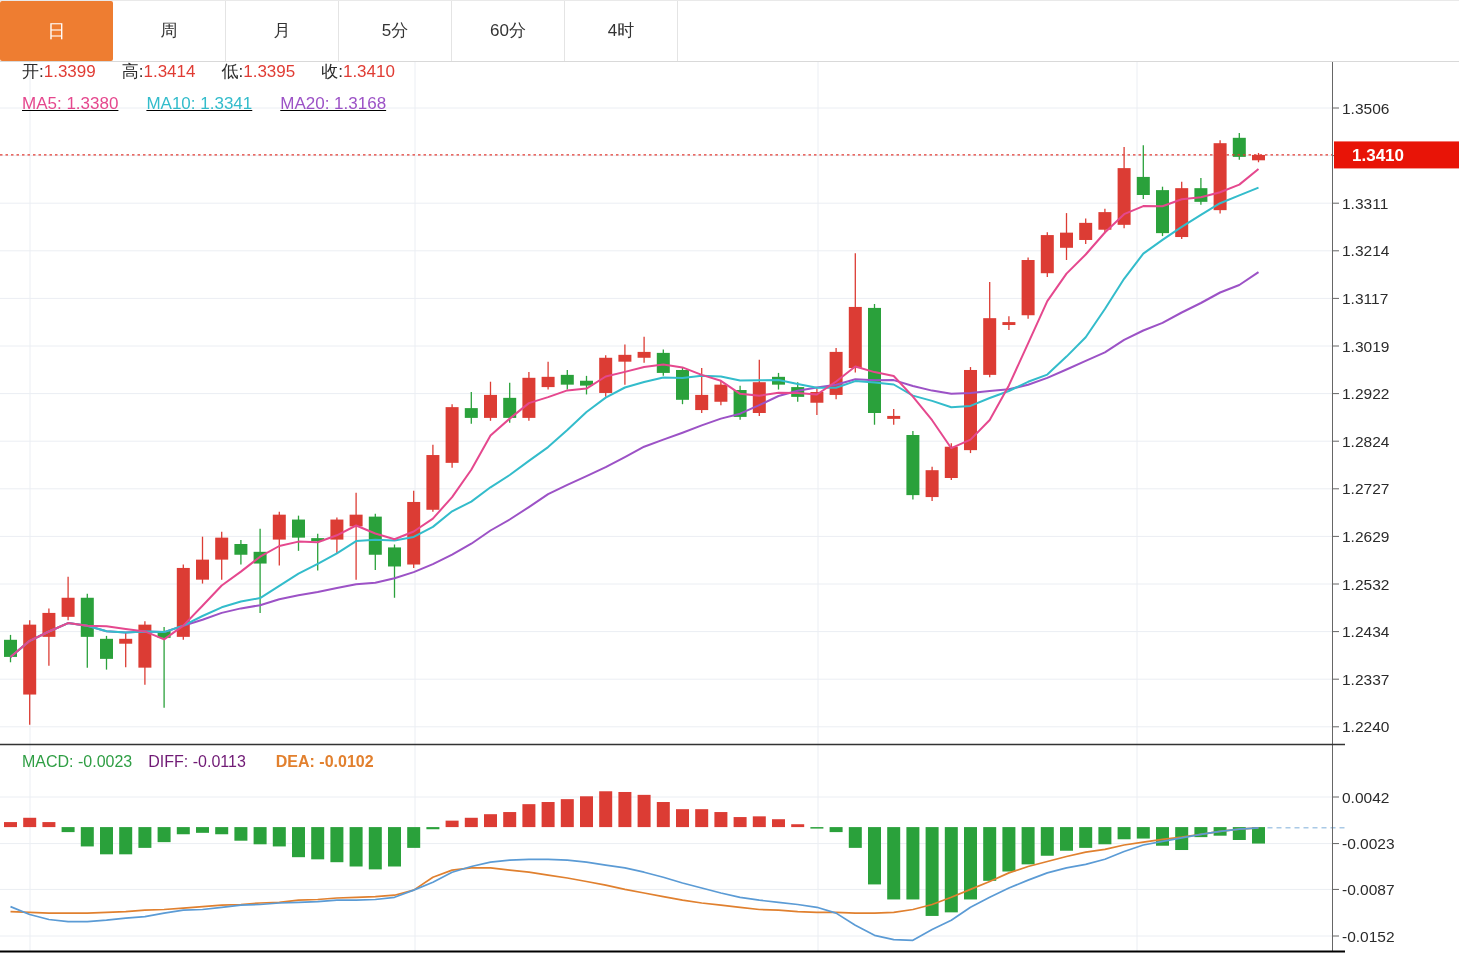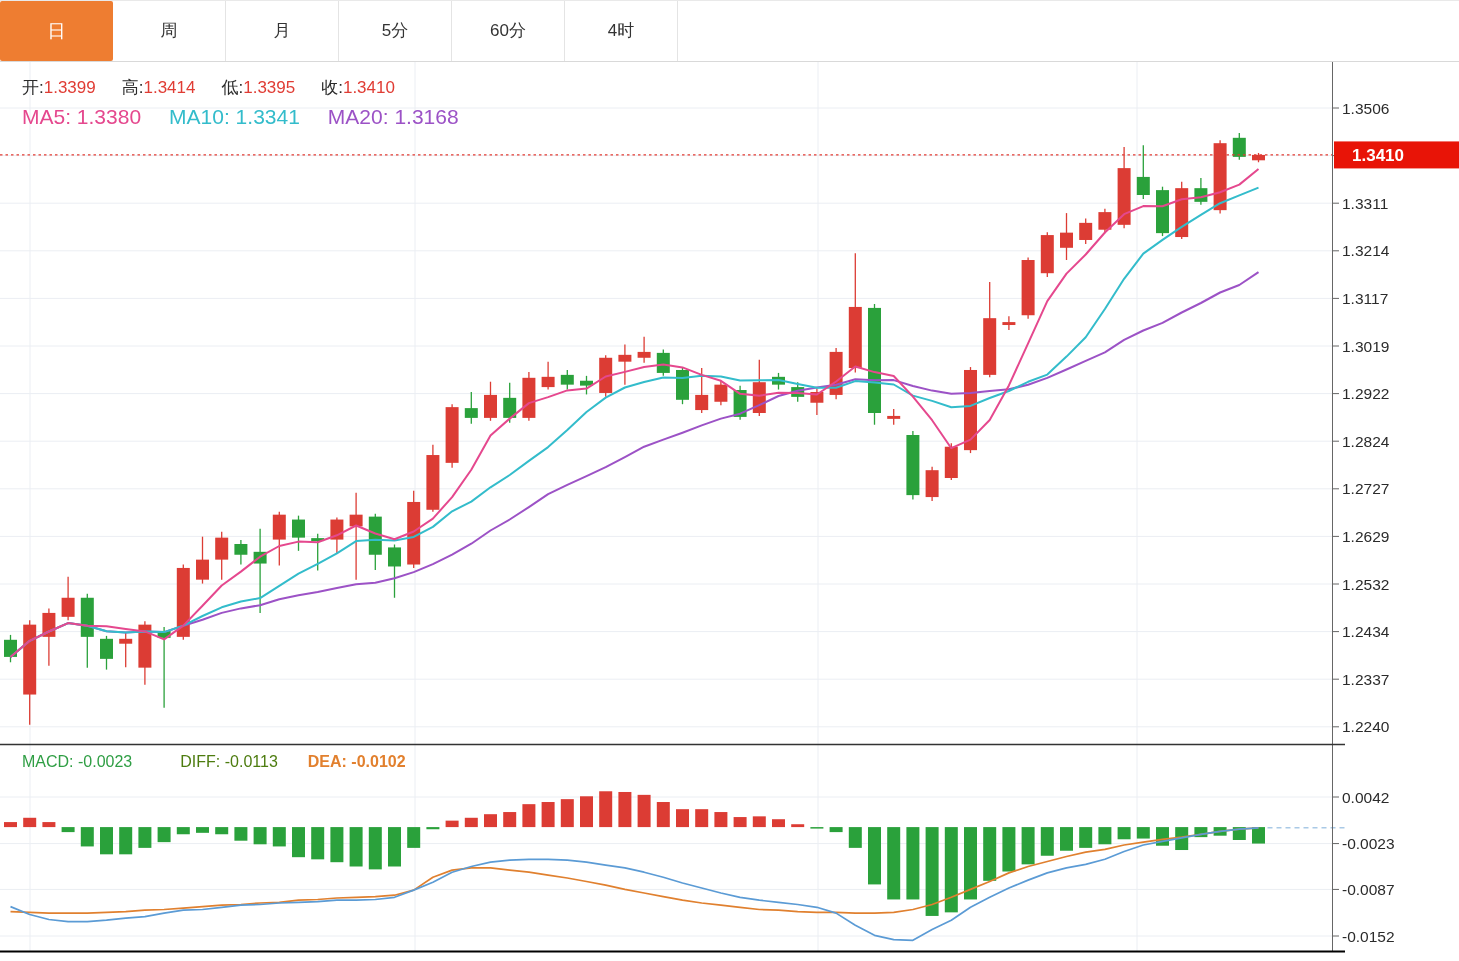--- a/index.html
+++ b/index.html
@@ -7,30 +7,30 @@
          font-family:"Liberation Sans",sans-serif;}
   #chart-svg{position:absolute;left:0;top:0;}
   
   #tab-bar{position:absolute;left:0;top:0;width:1459px;height:60px;background:#fff;
            border-top:1px solid #e9e9e9;border-bottom:1px solid #d9d9d9;display:flex;z-index:5;}
   .tab{width:113px;height:60px;line-height:60px;text-align:center;font-size:17px;color:#333;
        border-right:1px solid #e4e4e4;cursor:pointer;box-sizing:border-box;background:#fff;}
   .tab.active{background:#ee7d31;color:#fff;font-size:18px;border-right:none;border-radius:2px;}
   
   .legend{position:absolute;z-index:4;white-space:nowrap;}
-  #ohlc-legend{left:22px;top:76px;font-size:17px;}
+  #ohlc-legend{left:22px;top:60px;font-size:17px;}
   #ohlc-legend .lab{color:#2b2b2b;}
   #ohlc-legend .val{color:#e03c34;margin-right:26px;}
-  #ma-legend{left:22px;top:105px;font-size:21px;}
+  #ma-legend{left:22px;top:94px;font-size:17px;text-decoration:underline;}
   #ma-legend .ma5{color:#e5488e;margin-right:28px;}
   #ma-legend .ma10{color:#33bccb;margin-right:28px;}
   #ma-legend .ma20{color:#9c52c6;}
   #macd-legend{left:22px;top:753px;font-size:16px;}
-  #macd-legend .macd{color:#2f9e44;margin-right:48px;}
-  #macd-legend .diff{color:#4d7c0f;margin-right:30px;}
+  #macd-legend .macd{color:#2f9e44;margin-right:16px;}
+  #macd-legend .diff{color:#701a75;margin-right:30px;}
   #macd-legend .dea{color:#e2802e;font-weight:bold;}
   text{font-family:"Liberation Sans",sans-serif;}
 </style>
 </head>
 <body>
 
 <div id="stage">
   <svg id="chart-svg" width="1459" height="961">
       <line x1="0" y1="108" x2="1332" y2="108" stroke="#ebeef3" stroke-width="1"></line>
       <line x1="1332" y1="108" x2="1339" y2="108" stroke="#666666" stroke-width="1"></line>

